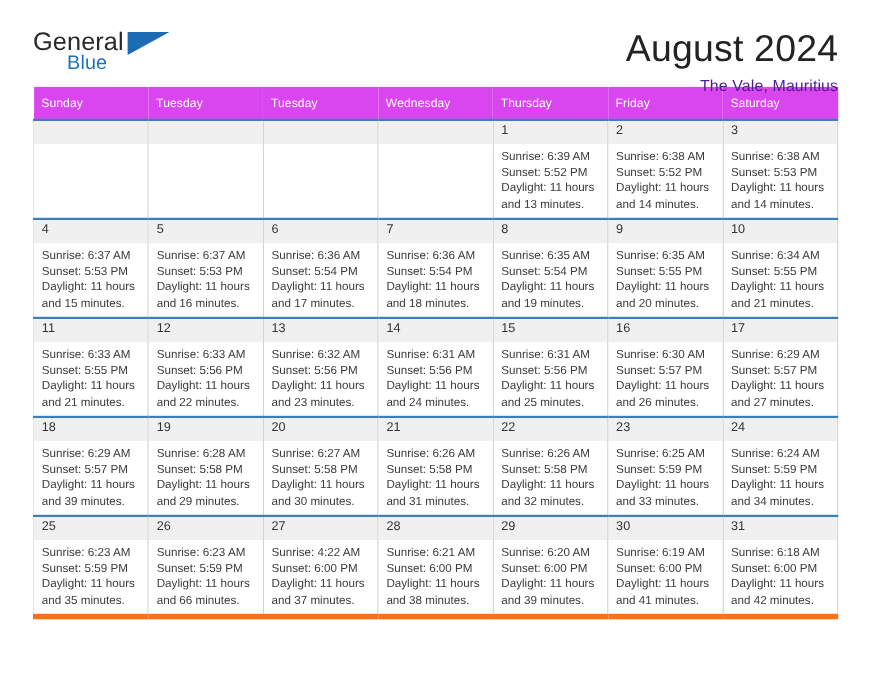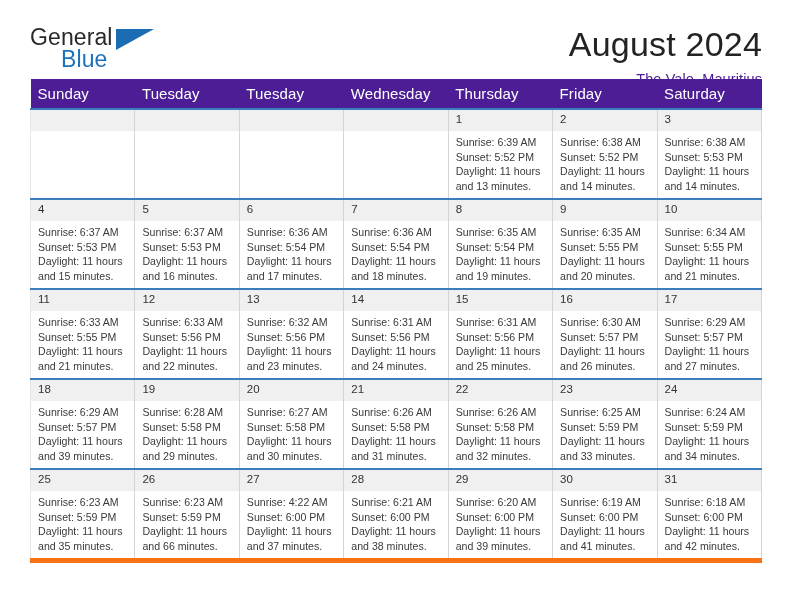--- a/index.html
+++ b/index.html
@@ -39,21 +39,21 @@
   }
   .logo-general {
     font-size: 23px;
     color: #27292b;
     letter-spacing: 0.1px;
   }
   .logo-blue {
     position: absolute;
     left: 31px;
     top: 22px;
-    font-size: 23px;
+    font-size: 18px;
     color: #1d72ba;
     letter-spacing: 0.1px;
     text-align: center;
   }
   .logo-triangle {
     position: absolute;
     left: 86px;
     top: 3px;
     width: 0;
     height: 0;
@@ -79,23 +79,23 @@
   }
 
   
   .calendar {
     width: 732px;
     border-collapse: collapse;
     table-layout: fixed;
     margin-top: 5px;
   }
   .calendar th {
-    background: #4c1d95;
+    background: #d946ef;
     color: #ffffff;
-    font-size: 15px;
+    font-size: 11px;
     font-weight: normal;
     text-align: left;
     padding: 5px 0 5px 7px;
     height: 19px;
     letter-spacing: 0.1px;
   }
   .calendar td {
     width: 104.5px;
     height: 88px;
     vertical-align: top;

